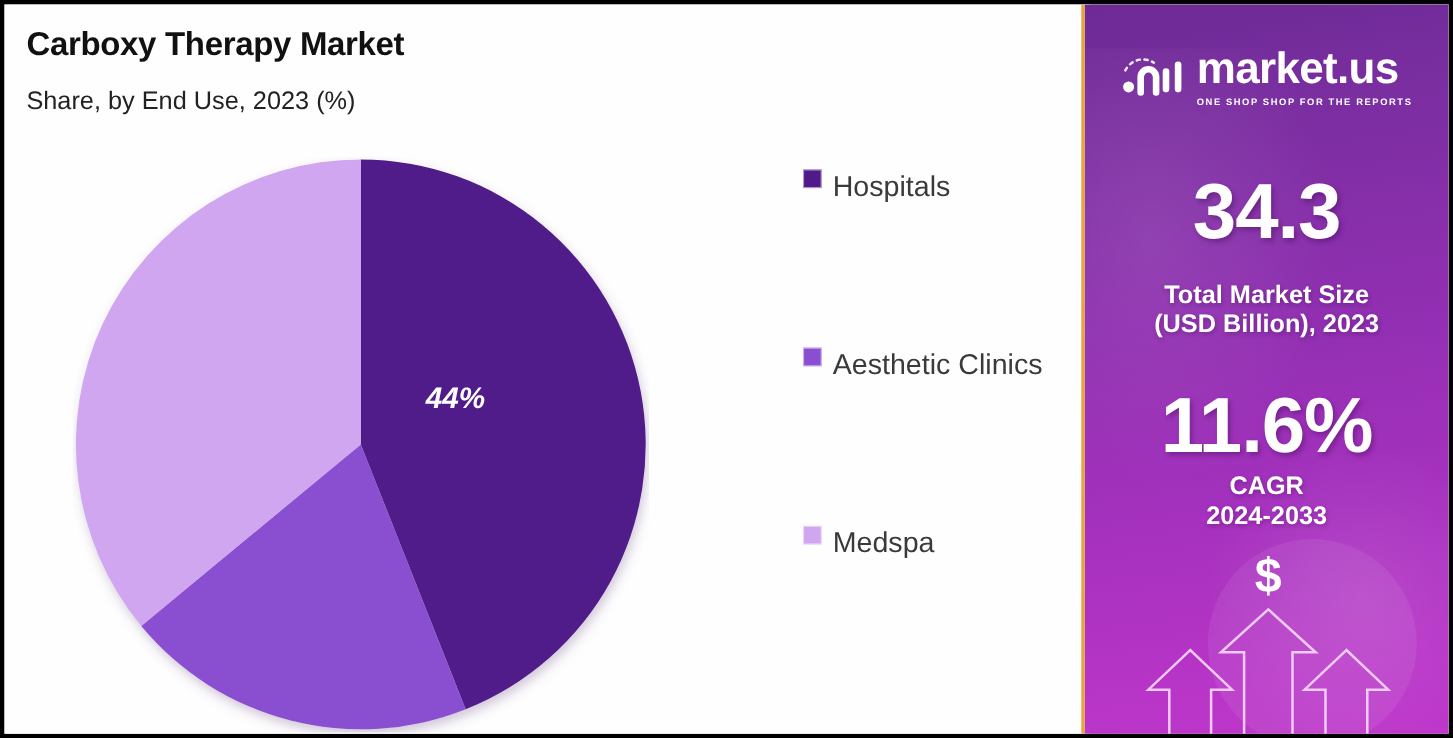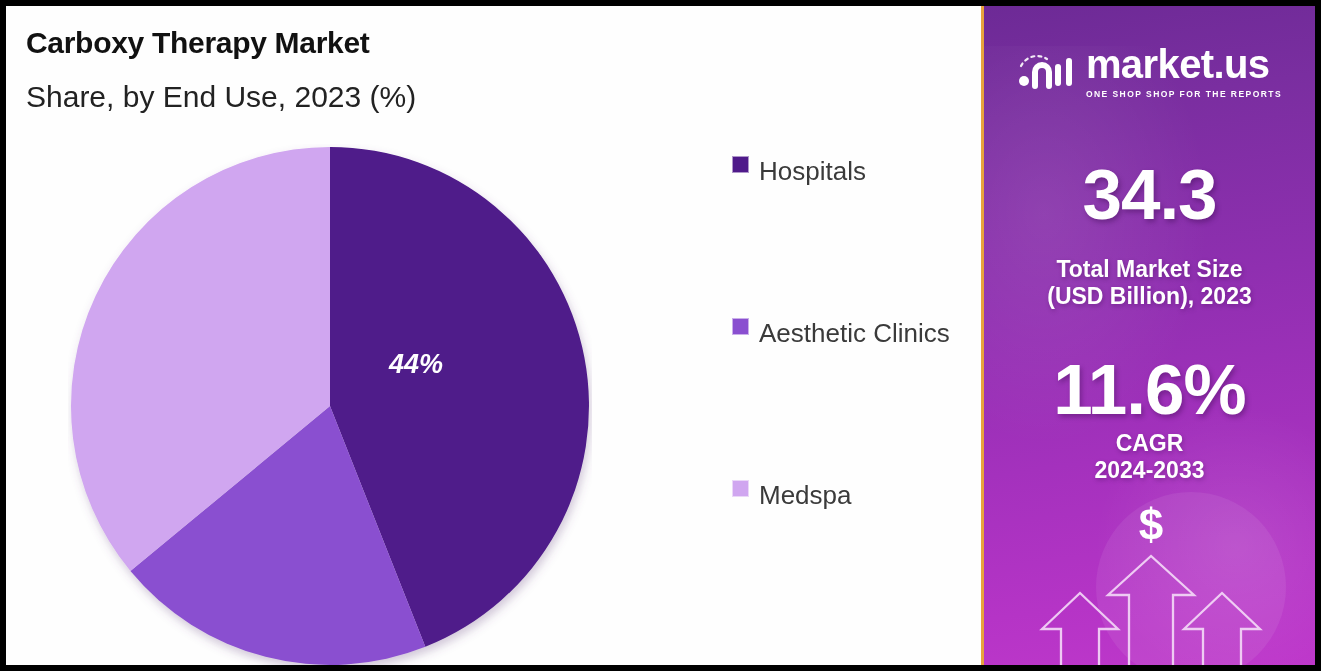--- a/index.html
+++ b/index.html
@@ -6,21 +6,21 @@
   html, body {
     width: 1321px; height: 671px;
     font-family: "Liberation Sans", sans-serif;
     background: #ffffff;
     overflow: hidden;
   }
   #frame {
     position: relative;
     width: 1321px; height: 671px;
     background: #ffffff;
-    border: 6px solid #000000;
+    border: 4px solid #000000;
     overflow: hidden;
   }
 
   
   #chart-area {
     position: absolute;
     left: 0; top: 0;
     width: 987px; height: 667px;
     background: #fefefe;
   }
@@ -28,21 +28,21 @@
     position: absolute;
     left: 20px; top: 20px;
     font-size: 30px;
     font-weight: bold;
     color: #111111;
     letter-spacing: -0.3px;
   }
   #page-subtitle {
     position: absolute;
     left: 20px; top: 74px;
-    font-size: 30px;
+    font-size: 23px;
     font-weight: normal;
     color: #222222;
   }
 
   
   #pie-wrap {
     position: absolute;
     left: 62px; top: 138px;
     width: 524px; height: 524px;
   }

